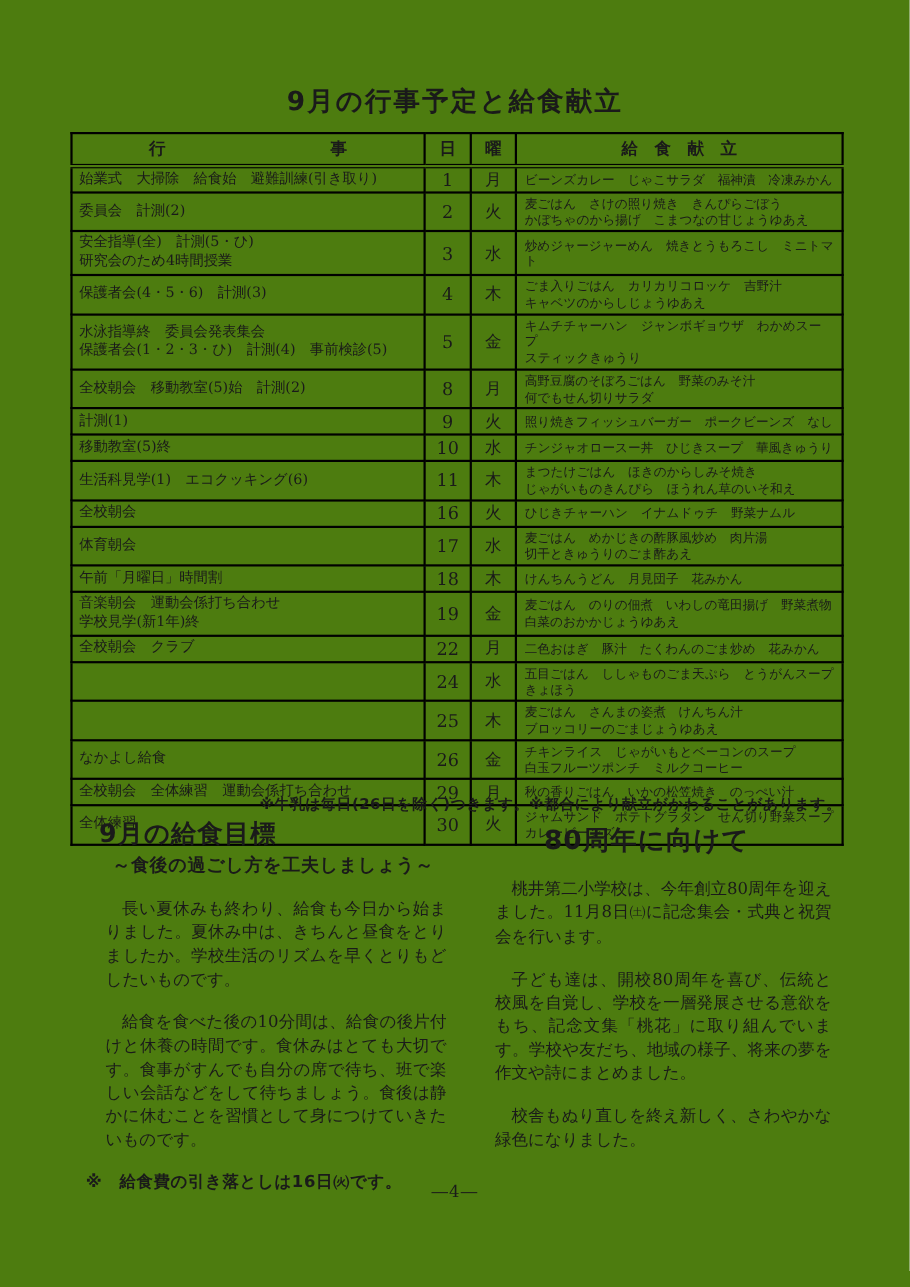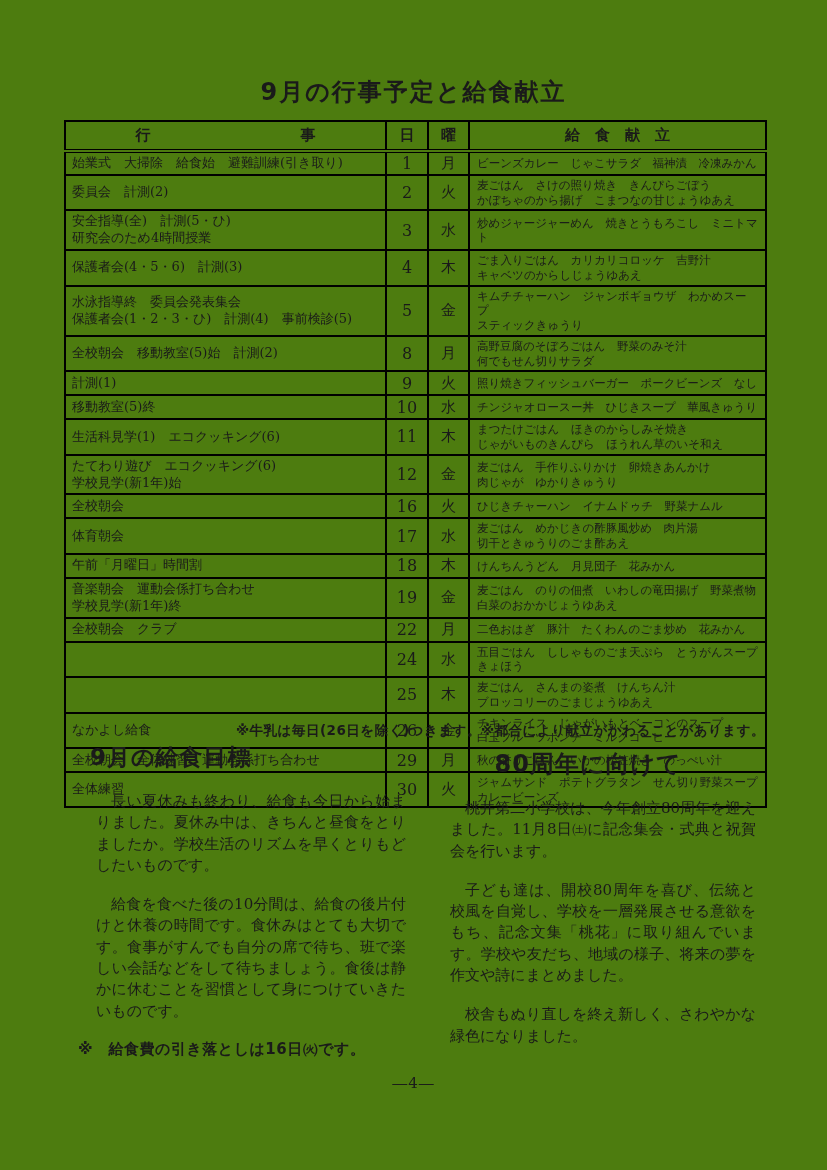--- a/index.html
+++ b/index.html
@@ -190,28 +190,20 @@
           <td class="col-menu">チンジャオロースー丼　ひじきスープ　華風きゅうり</td>
         </tr>
         <tr>
           <td class="col-event">生活科見学(1)　エコクッキング(6)</td>
           <td class="col-day">11</td>
           <td class="col-weekday">木</td>
           <td class="col-menu">まつたけごはん　ほきのからしみそ焼き
 じゃがいものきんぴら　ほうれん草のいそ和え</td>
         </tr>
         <tr>
-          <td class="col-event">たてわり遊び　エコクッキング(6)
-学校見学(新1年)始</td>
-          <td class="col-day">12</td>
-          <td class="col-weekday">金</td>
-          <td class="col-menu">麦ごはん　手作りふりかけ　卵焼きあんかけ
-肉じゃが　ゆかりきゅうり</td>
-        </tr>
-        <tr>
           <td class="col-event">全校朝会</td>
           <td class="col-day">16</td>
           <td class="col-weekday">火</td>
           <td class="col-menu">ひじきチャーハン　イナムドゥチ　野菜ナムル</td>
         </tr>
         <tr>
           <td class="col-event">体育朝会</td>
           <td class="col-day">17</td>
           <td class="col-weekday">水</td>
           <td class="col-menu">麦ごはん　めかじきの酢豚風炒め　肉片湯
@@ -271,20 +263,21 @@
           <td class="col-menu">ジャムサンド　ポテトグラタン　せん切り野菜スープ
 カレービーンズ</td>
         </tr>
       </tbody>
   </table>
 
   <div class="table-footnote">※牛乳は毎日(26日を除く)つきます。※都合により献立がかわることがあります。</div>
 
   <div class="left-col">
     <h2>9月の給食目標</h2>
+    <div class="subheading">～食後の過ごし方を工夫しましょう～</div>
     <div class="body-text">
         <p>長い夏休みも終わり、給食も今日から始まりました。夏休み中は、きちんと昼食をとりましたか。学校生活のリズムを早くとりもどしたいものです。</p>
         <p>給食を食べた後の10分間は、給食の後片付けと休養の時間です。食休みはとても大切です。食事がすんでも自分の席で待ち、班で楽しい会話などをして待ちましょう。食後は静かに休むことを習慣として身につけていきたいものです。</p>
       </div>
     <div class="money-note">※　給食費の引き落としは16日㈫です。</div>
   </div>
 
   <div class="right-col">
     <h2>80周年に向けて</h2>
     <div class="body-text">

